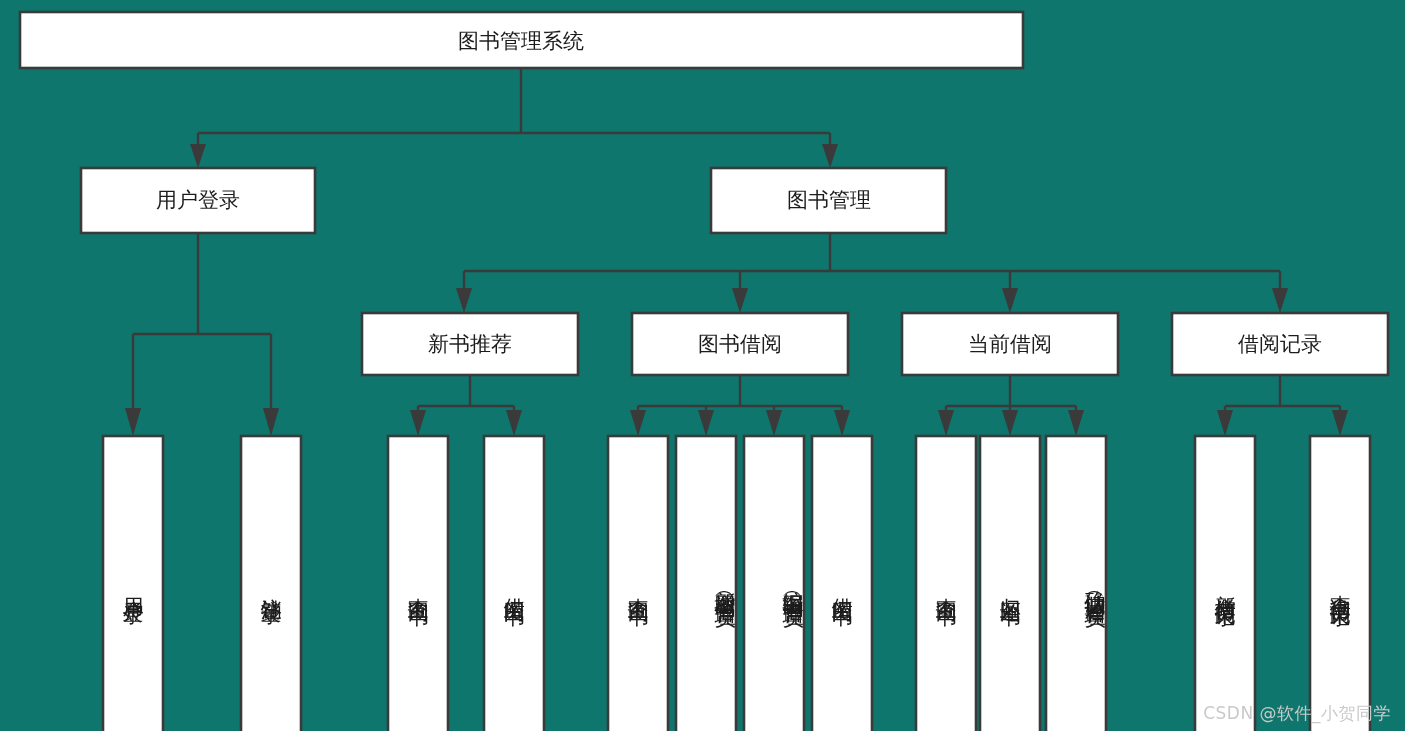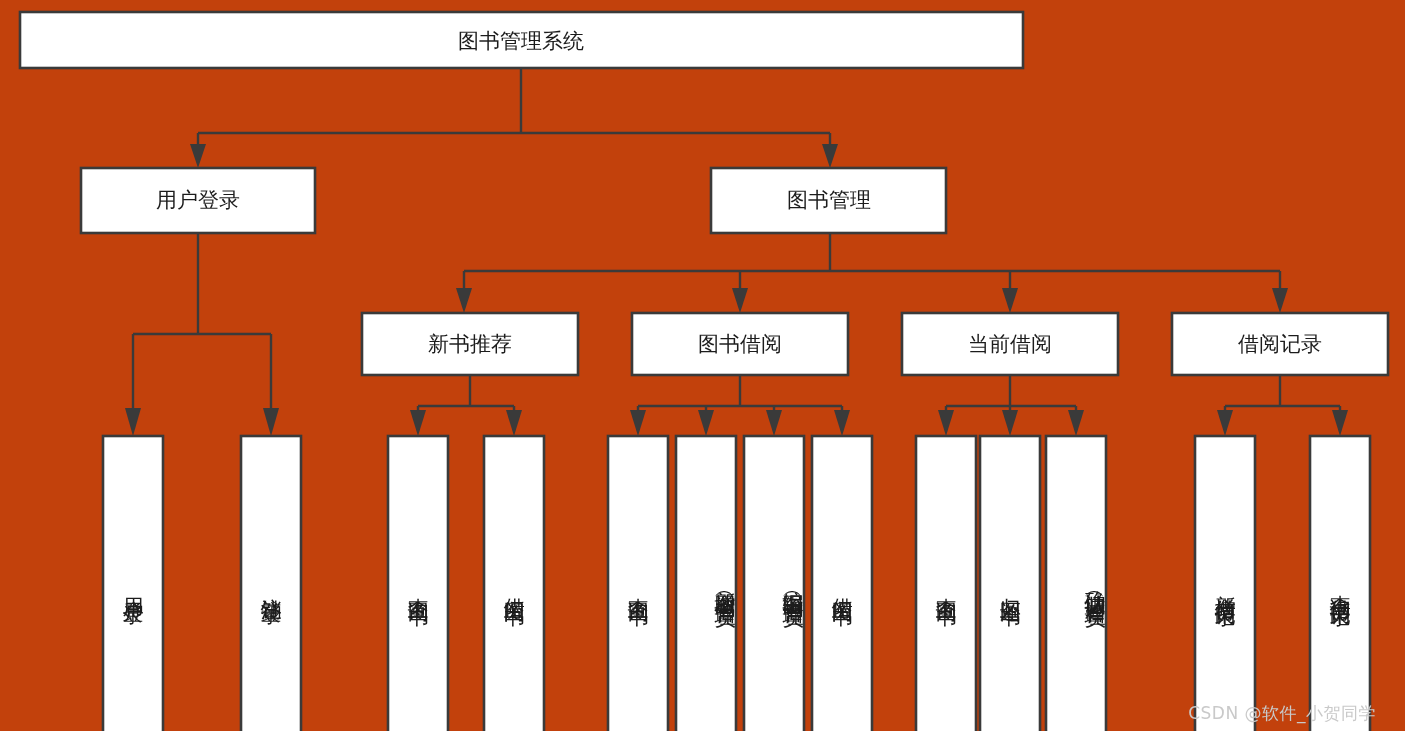--- a/index.html
+++ b/index.html
@@ -7,21 +7,21 @@
     padding: 0;
     background: #ffffff;
   }
   body {
     font-family: "DejaVu Sans", "Liberation Sans", sans-serif;
   }
   #diagram-root {
     position: relative;
     width: 1405px;
     height: 731px;
-    background: #c2410c;
+    background: #0f766e;
     overflow: hidden;
   }
   svg.flow {
     position: absolute;
     left: 0;
     top: 0;
     width: 1405px;
     height: 747px;
     display: block;
   }
@@ -58,21 +58,21 @@
     letter-spacing: 2.5px;
     white-space: nowrap;
     text-align: center;
     pointer-events: none;
     display: flex;
     align-items: center;
     justify-content: center;
   }
   .watermark {
     position: absolute;
-    right: 29px;
+    right: 14px;
     bottom: 6px;
     font-family: "DejaVu Sans", "Liberation Sans", sans-serif;
     font-size: 17px;
     color: #c9c9c9;
     white-space: nowrap;
     letter-spacing: 0.5px;
     margin-top: 12px;
   }
 </style>
 </head>

